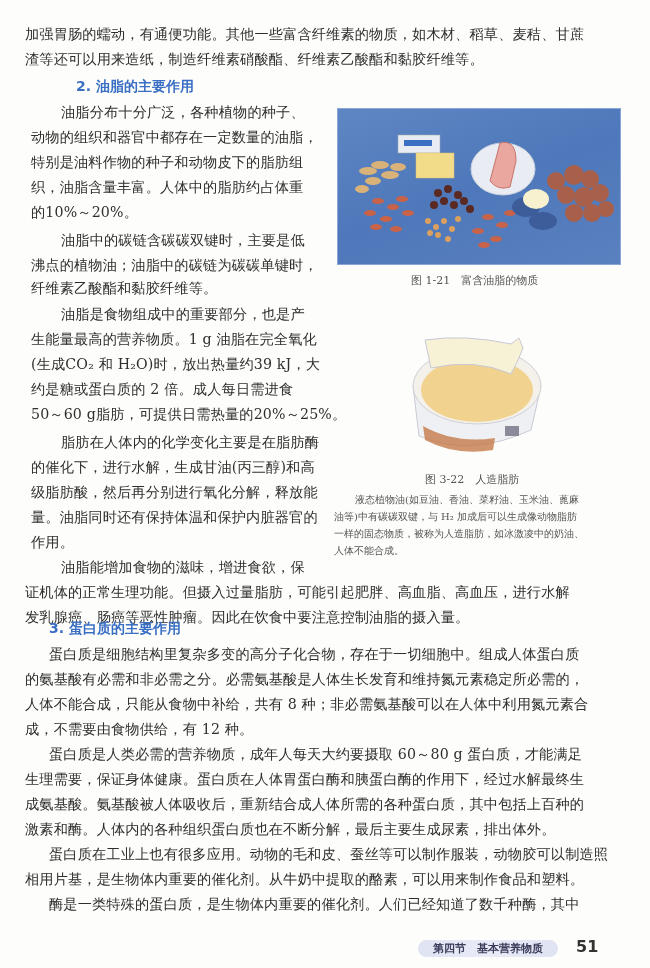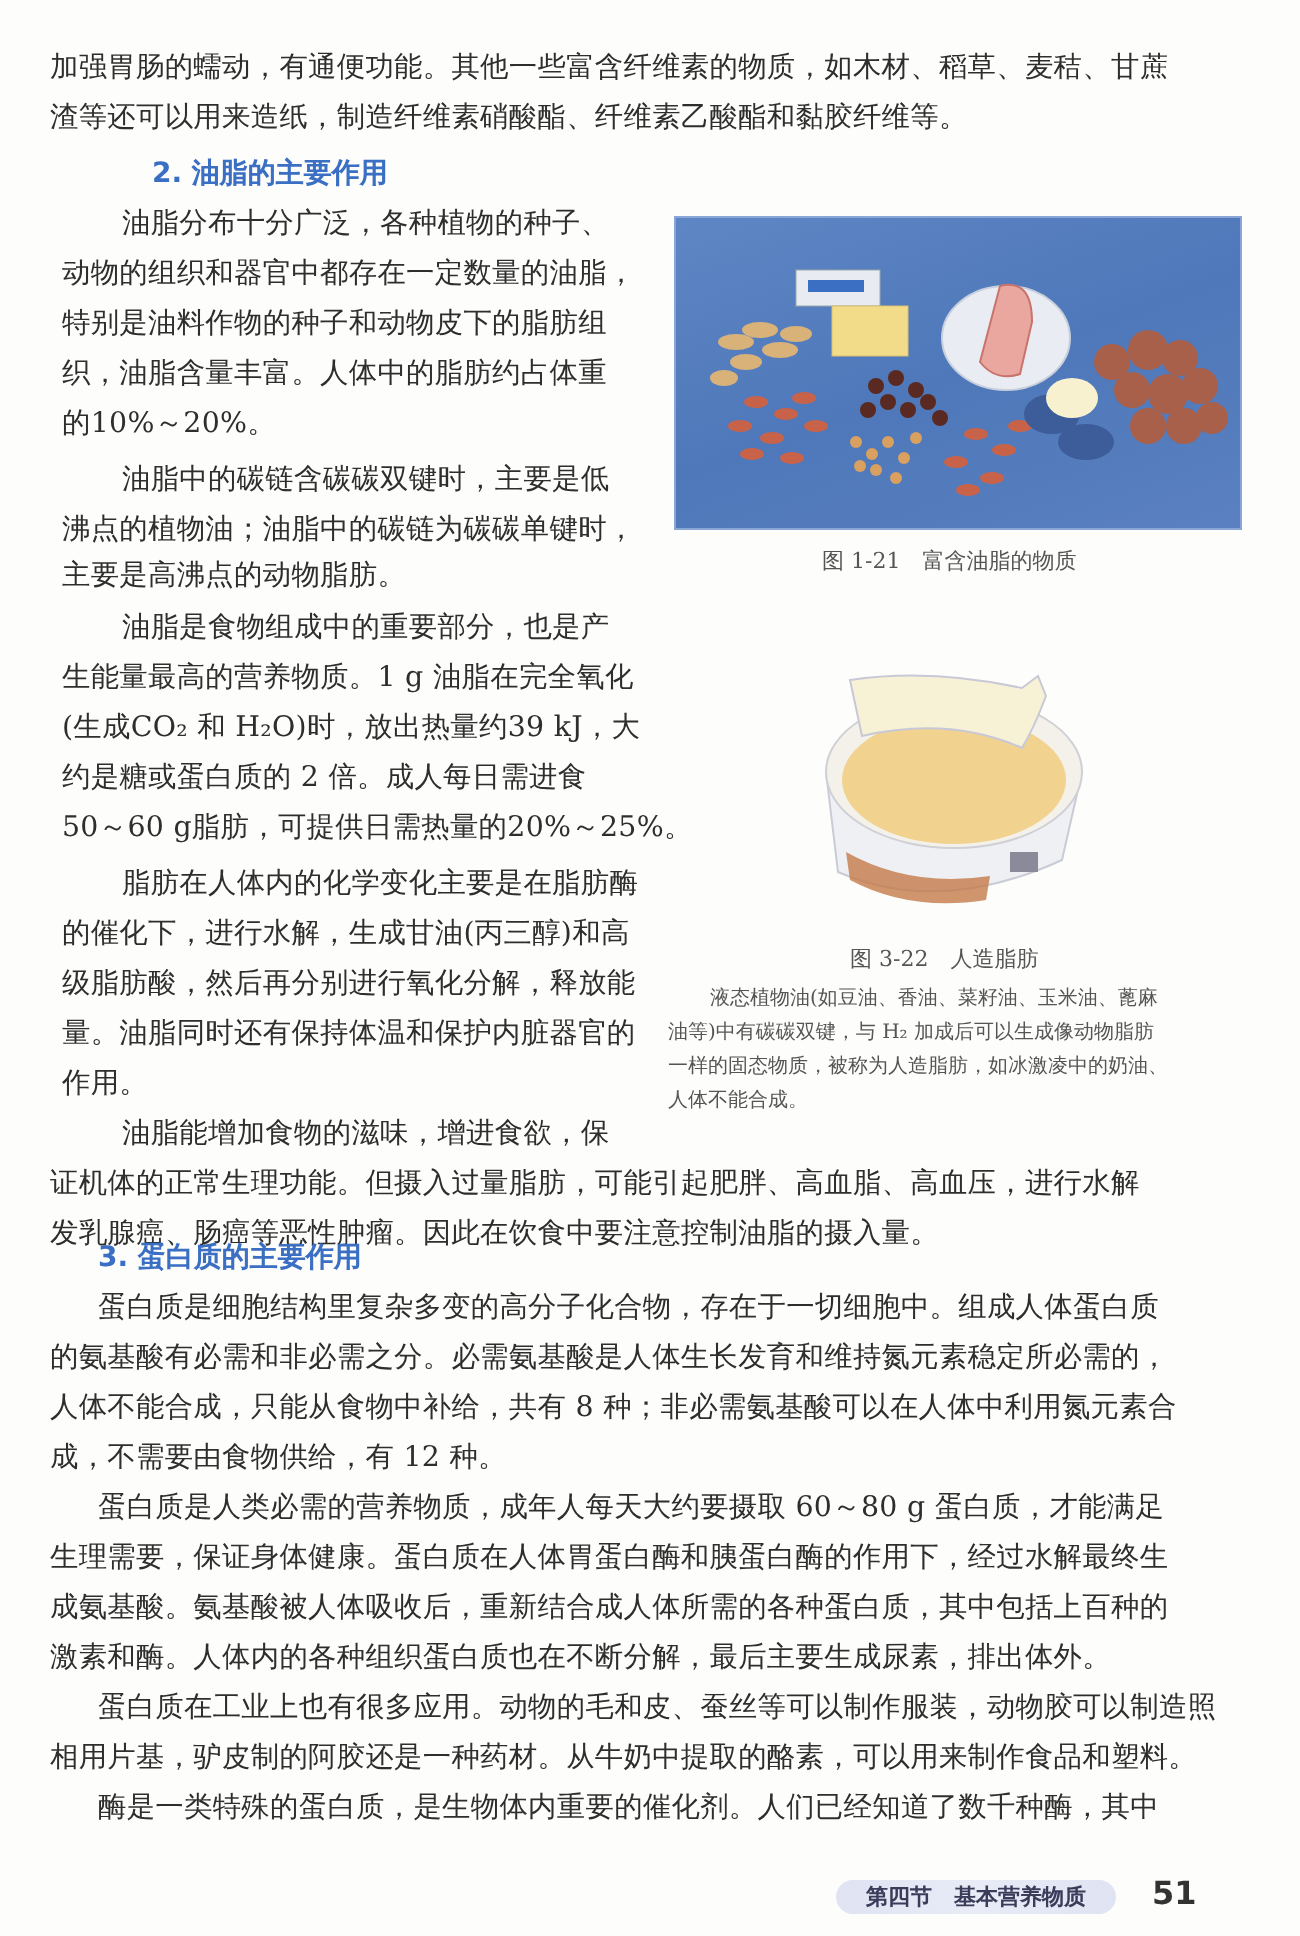--- a/index.html
+++ b/index.html
@@ -52,21 +52,21 @@
 <div class="heading" style="left:49px;top:78px;margin-left:27px;">2. 油脂的主要作用</div>
 
 <div class="line" style="left:61px;top:102px;">油脂分布十分广泛，各种植物的种子、</div>
 <div class="line" style="left:31px;top:127px;">动物的组织和器官中都存在一定数量的油脂，</div>
 <div class="line" style="left:31px;top:152px;">特别是油料作物的种子和动物皮下的脂肪组</div>
 <div class="line" style="left:31px;top:177px;">织，油脂含量丰富。人体中的脂肪约占体重</div>
 <div class="line" style="left:31px;top:202px;">的10%～20%。</div>
 
 <div class="line" style="left:61px;top:230px;">油脂中的碳链含碳碳双键时，主要是低</div>
 <div class="line" style="left:31px;top:255px;">沸点的植物油；油脂中的碳链为碳碳单键时，</div>
-<div class="line" style="left:31px;top:278px;">主要是高沸点的动物脂肪。</div>
+<div class="line" style="left:31px;top:278px;">纤维素乙酸酯和黏胶纤维等。</div>
 
 <div class="line" style="left:61px;top:304px;">油脂是食物组成中的重要部分，也是产</div>
 <div class="line" style="left:31px;top:329px;">生能量最高的营养物质。1 g 油脂在完全氧化</div>
 <div class="line" style="left:31px;top:354px;">(生成CO₂ 和 H₂O)时，放出热量约39 kJ，大</div>
 <div class="line" style="left:31px;top:379px;">约是糖或蛋白质的 2 倍。成人每日需进食</div>
 <div class="line" style="left:31px;top:404px;">50～60 g脂肪，可提供日需热量的20%～25%。</div>
 
 <div class="line" style="left:61px;top:432px;">脂肪在人体内的化学变化主要是在脂肪酶</div>
 <div class="line" style="left:31px;top:457px;">的催化下，进行水解，生成甘油(丙三醇)和高</div>
 <div class="line" style="left:31px;top:482px;">级脂肪酸，然后再分别进行氧化分解，释放能</div>
@@ -181,18 +181,18 @@
 <div class="line" style="left:25px;top:669px;">的氨基酸有必需和非必需之分。必需氨基酸是人体生长发育和维持氮元素稳定所必需的，</div>
 <div class="line" style="left:25px;top:694px;">人体不能合成，只能从食物中补给，共有 8 种；非必需氨基酸可以在人体中利用氮元素合</div>
 <div class="line" style="left:25px;top:719px;">成，不需要由食物供给，有 12 种。</div>
 
 <div class="line" style="left:49px;top:744px;">蛋白质是人类必需的营养物质，成年人每天大约要摄取 60～80 g 蛋白质，才能满足</div>
 <div class="line" style="left:25px;top:769px;">生理需要，保证身体健康。蛋白质在人体胃蛋白酶和胰蛋白酶的作用下，经过水解最终生</div>
 <div class="line" style="left:25px;top:794px;">成氨基酸。氨基酸被人体吸收后，重新结合成人体所需的各种蛋白质，其中包括上百种的</div>
 <div class="line" style="left:25px;top:819px;">激素和酶。人体内的各种组织蛋白质也在不断分解，最后主要生成尿素，排出体外。</div>
 
 <div class="line" style="left:49px;top:844px;">蛋白质在工业上也有很多应用。动物的毛和皮、蚕丝等可以制作服装，动物胶可以制造照</div>
-<div class="line" style="left:25px;top:869px;">相用片基，驴皮制的阿胶还是一种药材。从牛奶中提取的酪素，可以用来制作食品和塑料。</div>
+<div class="line" style="left:25px;top:869px;">相用片基，是生物体内重要的催化剂。从牛奶中提取的酪素，可以用来制作食品和塑料。</div>
 
 <div class="line" style="left:49px;top:894px;">酶是一类特殊的蛋白质，是生物体内重要的催化剂。人们已经知道了数千种酶，其中</div>
 
 <div class="footer-pill">第四节　基本营养物质</div>
 <div class="page-num">51</div>
 
 </body></html>

